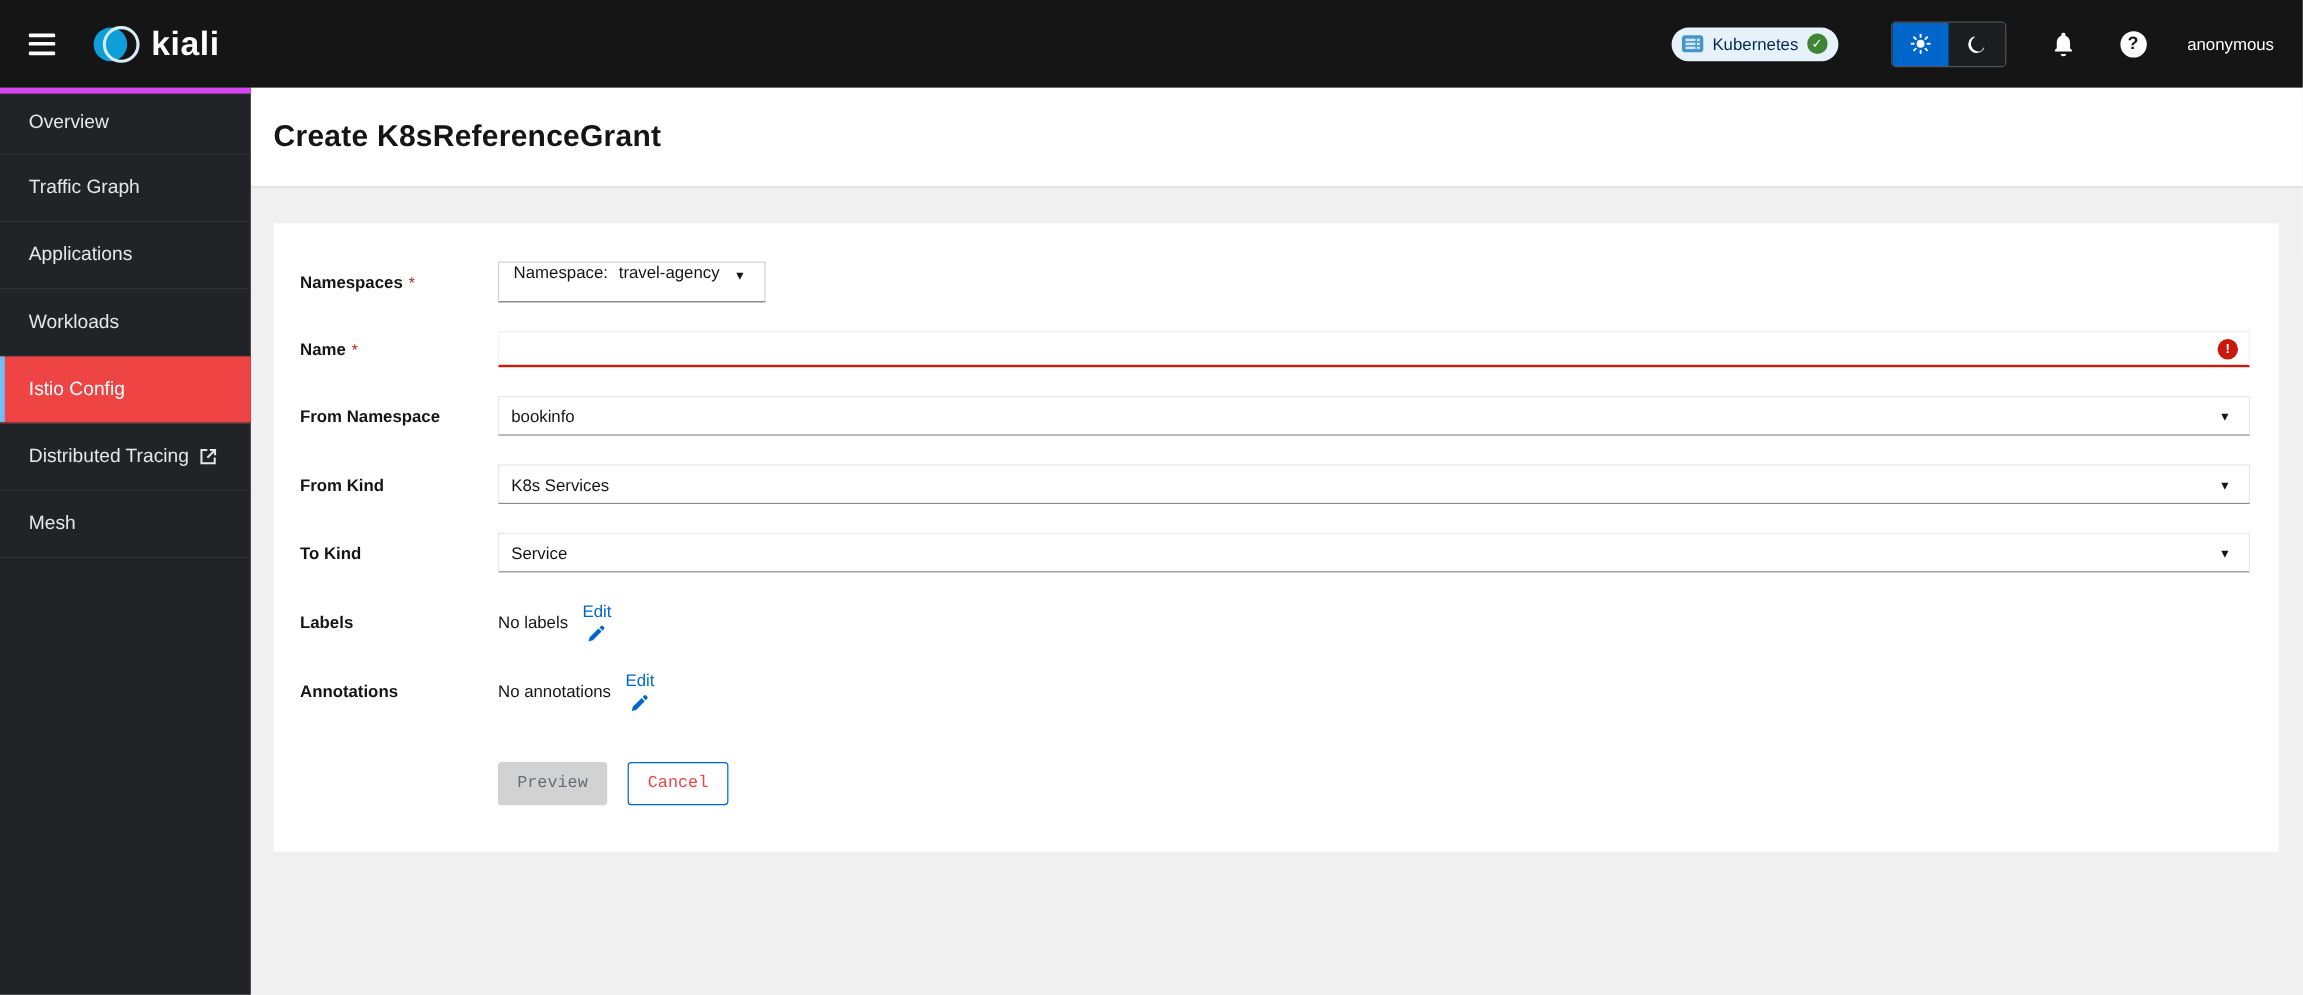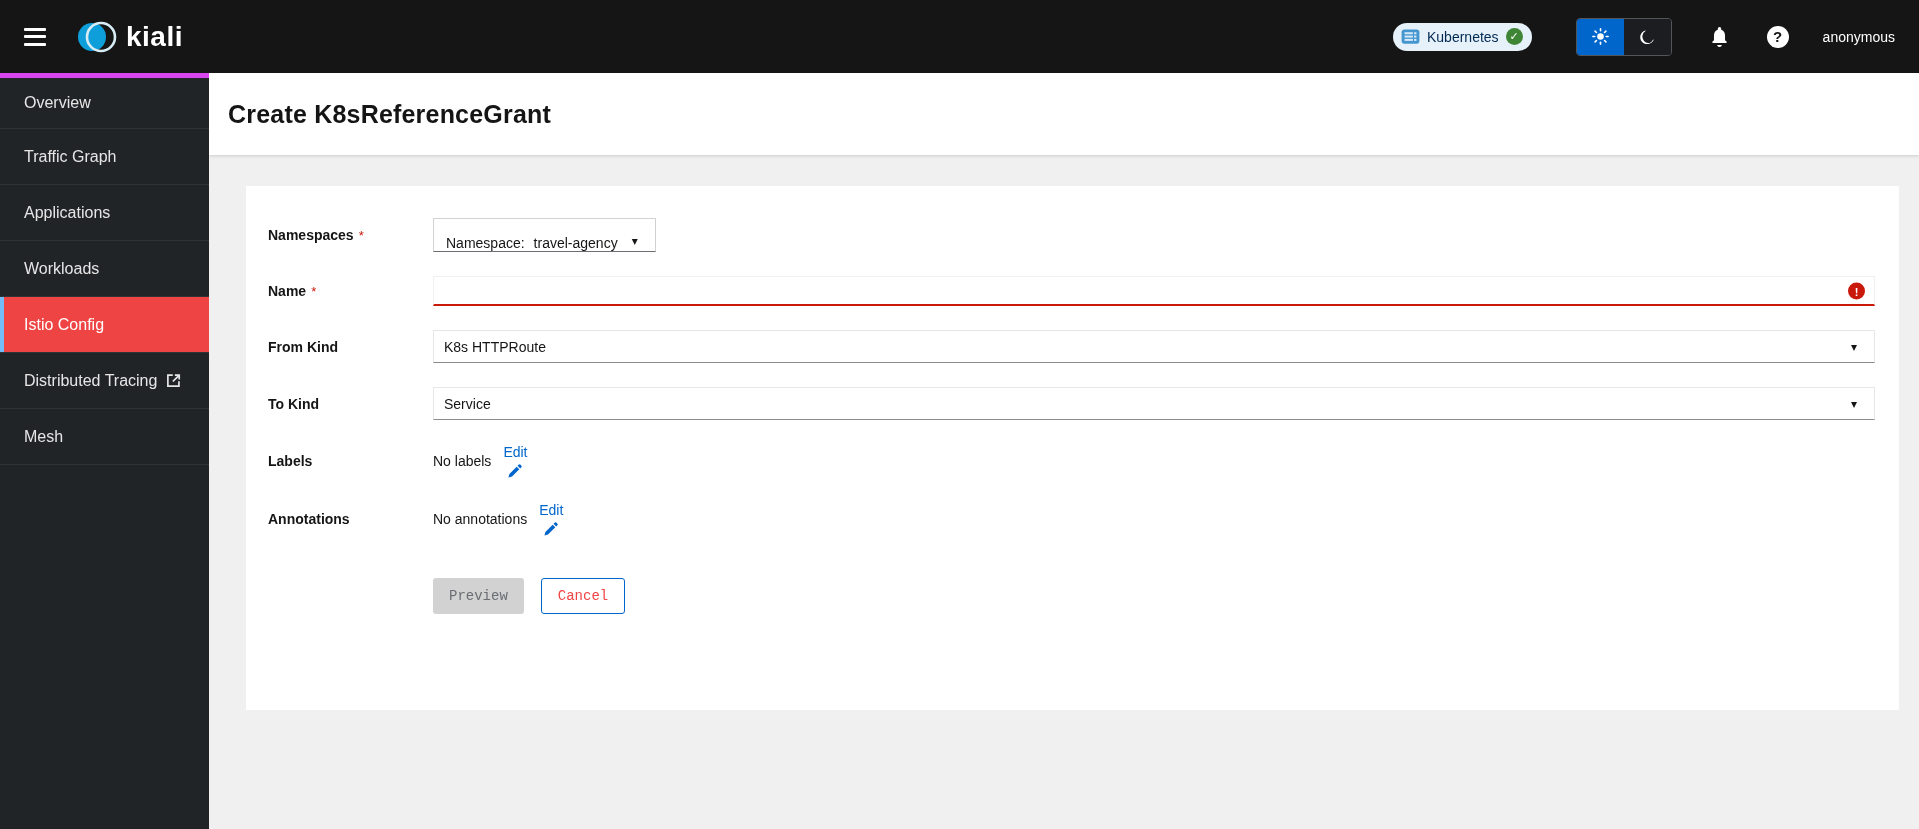--- a/index.html
+++ b/index.html
@@ -50,29 +50,29 @@
   .ext-ico { margin-left:9px; display:flex; }
 
   
   .main { position:absolute; top:73px; left:209px; width:1710px; height:756px;
     background:#f0f0f0; }
   .page-header { background:#fff; height:82px; display:flex; align-items:center;
     padding-left:19px; box-shadow:0 1px 3px rgba(0,0,0,.15); position:relative; z-index:5; }
   .page-title { font-size:25px; font-weight:700; color:#151515; letter-spacing:.2px; }
 
   .content { padding:31px 20px 0 19px; }
-  .card { background:#fff; height:524px; padding:32px 24px 0 22px;margin-left:18px; }
+  .card { background:#fff; height:524px; padding:32px 24px 0 22px; }
 
   .form-row { display:flex; align-items:center; margin-bottom:24px; position:relative; }
   .form-label { width:165px; flex-shrink:0; font-size:14px; font-weight:700;
     color:#151515; }
   .req { color:#c9190b; margin-left:5px; font-size:13px; font-weight:400; }
 
   .ns-toggle { width:223px; height:33px; background:#fff; border:1px solid #d2d2d2;
-    border-bottom:1px solid #6a6e73; display:flex; align-items:flex-start;
+    border-bottom:1px solid #6a6e73; display:flex; align-items:flex-end;
     padding:16px 12px; font-size:14px; color:#151515; cursor:pointer; }
   .ns-toggle .ns-val { margin-left:9px; }
   .caret { margin-left:14px; font-size:12px; color:#151515; line-height:1; }
   .caret::after { content:"▾"; }
 
   .name-wrap { flex:1; position:relative; }
   .name-input { width:100%; height:30px; border:1px solid #f0f0f0;
     border-bottom:2px solid #c9190b; font-size:14px; padding:0 34px 0 8px;
     outline:none; color:#151515; background:#fff;
     font-family:"Liberation Sans","DejaVu Sans",sans-serif; }
@@ -220,25 +220,32 @@
       <div class="form-row">
         <div class="form-label">
           <span>Name</span><span class="req">*</span>
         </div>
         <div class="name-wrap">
           <input class="name-input" type="text" value="" style="">
           <span class="err-ico">!</span>
         </div>
       </div>
 
+      <div class="form-row">
+        <div class="form-label">From Namespace</div>
+        <div class="pf-select">
+          <span>bookinfo</span>
+          <span class="caret"></span>
+        </div>
+      </div>
 
       <div class="form-row">
         <div class="form-label">From Kind</div>
         <div class="pf-select">
-          <span>K8s HTTPRoute</span>
+          <span>K8s Services</span>
           <span class="caret"></span>
         </div>
       </div>
 
       <div class="form-row">
         <div class="form-label">To Kind</div>
         <div class="pf-select">
           <span>Service</span>
           <span class="caret"></span>
         </div>

